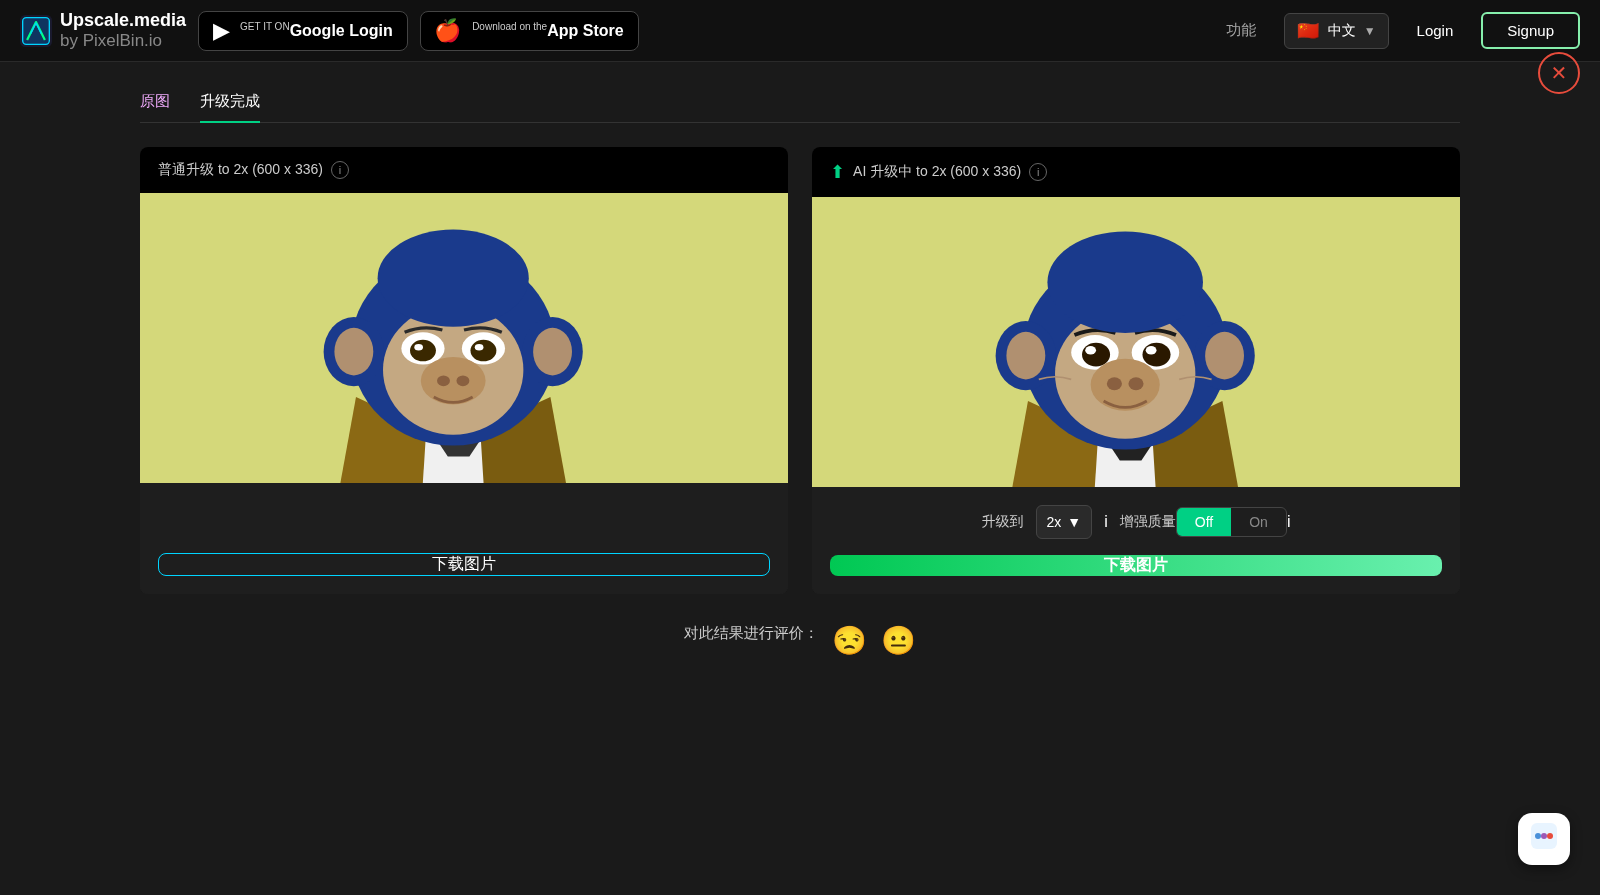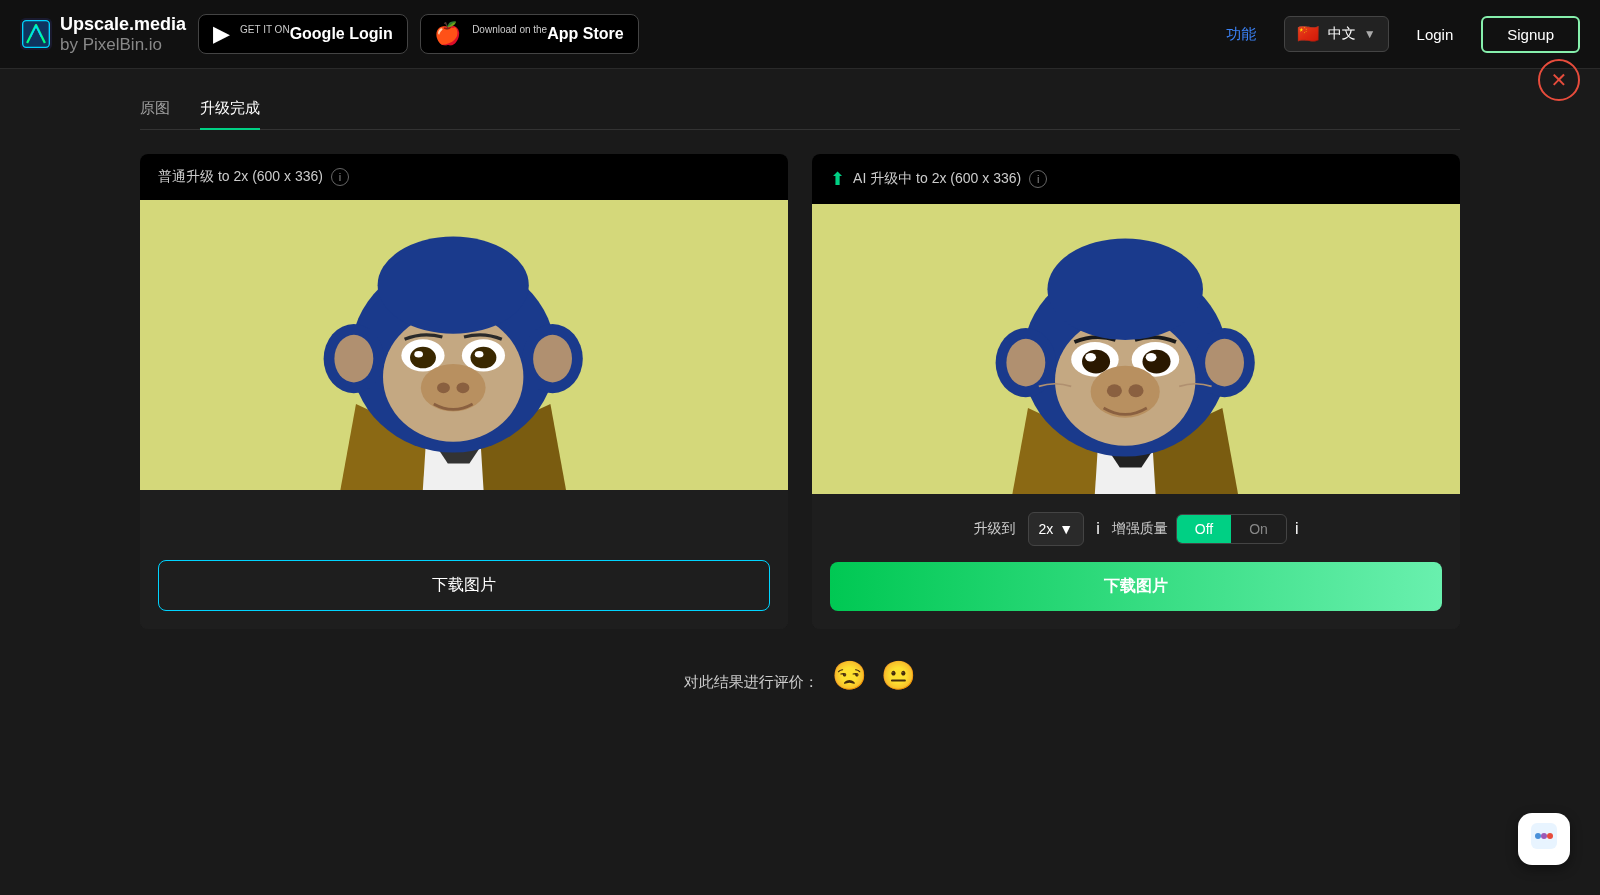--- a/index.html
+++ b/index.html
@@ -10,21 +10,21 @@
       width: 1600px;
       min-height: 895px;
       overflow-x: hidden;
     }
 
     
     .header {
       display: flex;
       align-items: center;
       background: #111;
-      height: 69px;
+      height: 62px;
       padding: 0 20px;
       gap: 12px;
       border-bottom: 1px solid #2a2a2a;
     }
     .logo-title {
       font-size: 18px;
       font-weight: 700;
       color: #fff;
     }
     .logo-subtitle {
@@ -70,21 +70,21 @@
     .store-btn-texts {
       display: flex;
       flex-direction: row;
     }
 
     .header-spacer { flex: 1; }
 
     .features-btn {
       background: transparent;
       border: none;
-      color: #3b82f6;
+      color: #a3a3a3;
       font-size: 15px;
       cursor: pointer;
       padding: 0 16px;
     }
 
     .lang-selector {
       display: flex;
       align-items: center;
       gap: 8px;
       background: #222;
@@ -141,21 +141,21 @@
 
     
     .tabs {
       display: flex;
       gap: 30px;
       margin-bottom: 24px;
       border-bottom: 1px solid #333;
     }
     .tab {
       font-size: 15px;
-      color: #a3a3a3;
+      color: #f0abfc;
       padding-bottom: 10px;
       cursor: pointer;
       border-bottom: 2px solid transparent;
       margin-bottom: -1px;
     }
     .tab.active {
       color: #fff;
       border-bottom: 2px solid #00d084;
     }
 
@@ -236,21 +236,21 @@
       font-size: 14px;
       cursor: pointer;
       display: flex;
       align-items: center;
       gap: 6px;
     }
 
     .quality-toggle {
       display: flex;
       align-items: center;
-      gap: 8px;
+      gap: 0;
     }
     .quality-label {
       font-size: 14px;
       color: #ccc;
     }
     .toggle-group {
       display: flex;
       border: 1px solid #444;
       border-radius: 6px;
       overflow: hidden;
@@ -267,42 +267,41 @@
       background: #00d084;
       color: #fff;
     }
     .toggle-btn.inactive {
       background: transparent;
       color: #888;
     }
 
     .download-btn {
       width: 100%;
-      padding: 14px;
       border-radius: 8px;
       font-size: 16px;
       cursor: pointer;
       text-align: center;
     }
     .download-btn-outline {
       background: transparent;
       border: 1px solid #00d4ff;
       color: #fff;
     }
     .download-btn-gradient {
       background: linear-gradient(90deg, #00c853, #69f0ae);
       border: none;
       color: #fff;
       font-weight: 600;
     }
 
     
     .rating-section {
       display: flex;
-      align-items: flex-end;
+      align-items: flex-start;
       justify-content: center;
       gap: 14px;
       margin-top: 30px;
       font-size: 15px;
       color: #ccc;
     }
     .emoji-btn {
       font-size: 28px;
       cursor: pointer;
       background: none;

